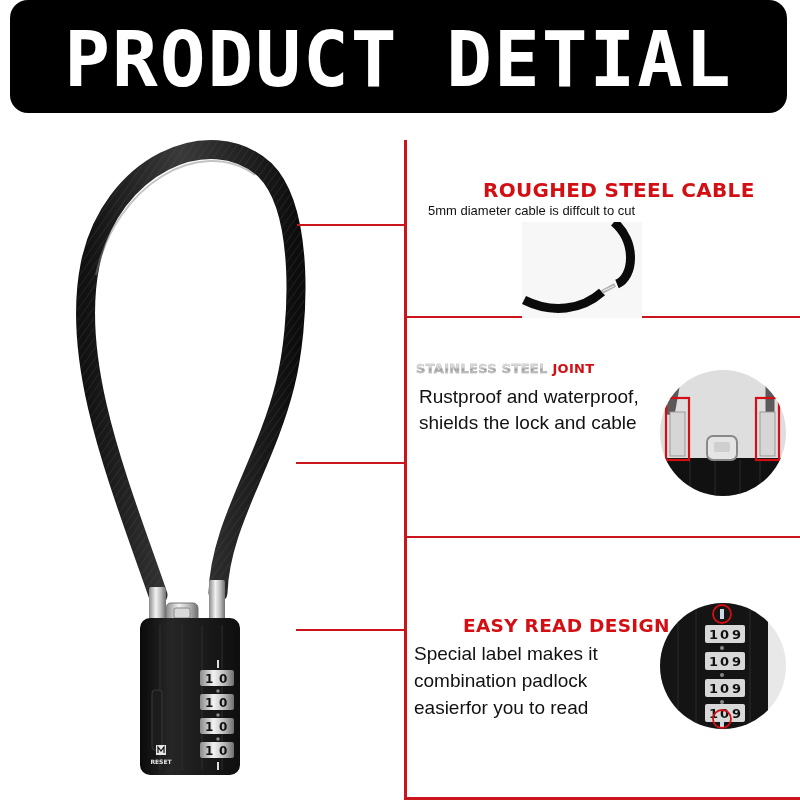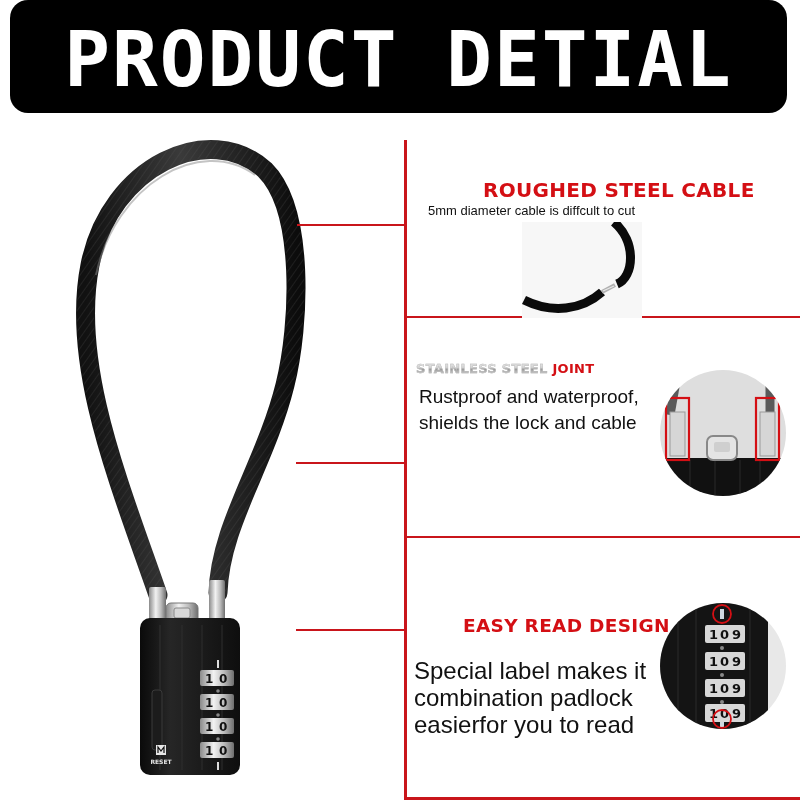--- a/index.html
+++ b/index.html
@@ -144,21 +144,21 @@
       <rect x="47" y="66" width="30" height="24" rx="6" fill="#e4e4e4" stroke="#888" stroke-width="2"></rect>
       <rect x="54" y="72" width="16" height="10" rx="2" fill="#cfcfcf"></rect>
     </svg>
   </div>
 </div>
 
 <div>
   <div class="section-title" style="left:415px; top:615px; font-size:18.5px;margin-left:48px;">
     <span>EASY READ DESIGN</span>
   </div>
-  <div class="section-desc" style="left:414px; top:640px; line-height:27px; font-size:24px;margin-top:17px;">
+  <div class="section-desc" style="left:414px; top:640px; line-height:27px; font-size:19px;">
     <div>Special label makes it</div>
     <div>combination padlock</div>
     <div>easierfor you to read</div>
   </div>
   <div class="circle" style="left:660px; top:603px; width:126px; height:126px; background:#e8e8e8;">
     <svg width="126" height="126" viewBox="0 0 126 126" font-family="DejaVu Sans, sans-serif" font-weight="bold" font-size="13">
       <rect x="0" y="0" width="108" height="126" fill="#141414"></rect>
       <line x1="18" y1="0" x2="18" y2="126" stroke="#2a2a2a"></line>
       <line x1="36" y1="0" x2="36" y2="126" stroke="#2a2a2a"></line>
       <line x1="90" y1="0" x2="90" y2="126" stroke="#2a2a2a"></line>

